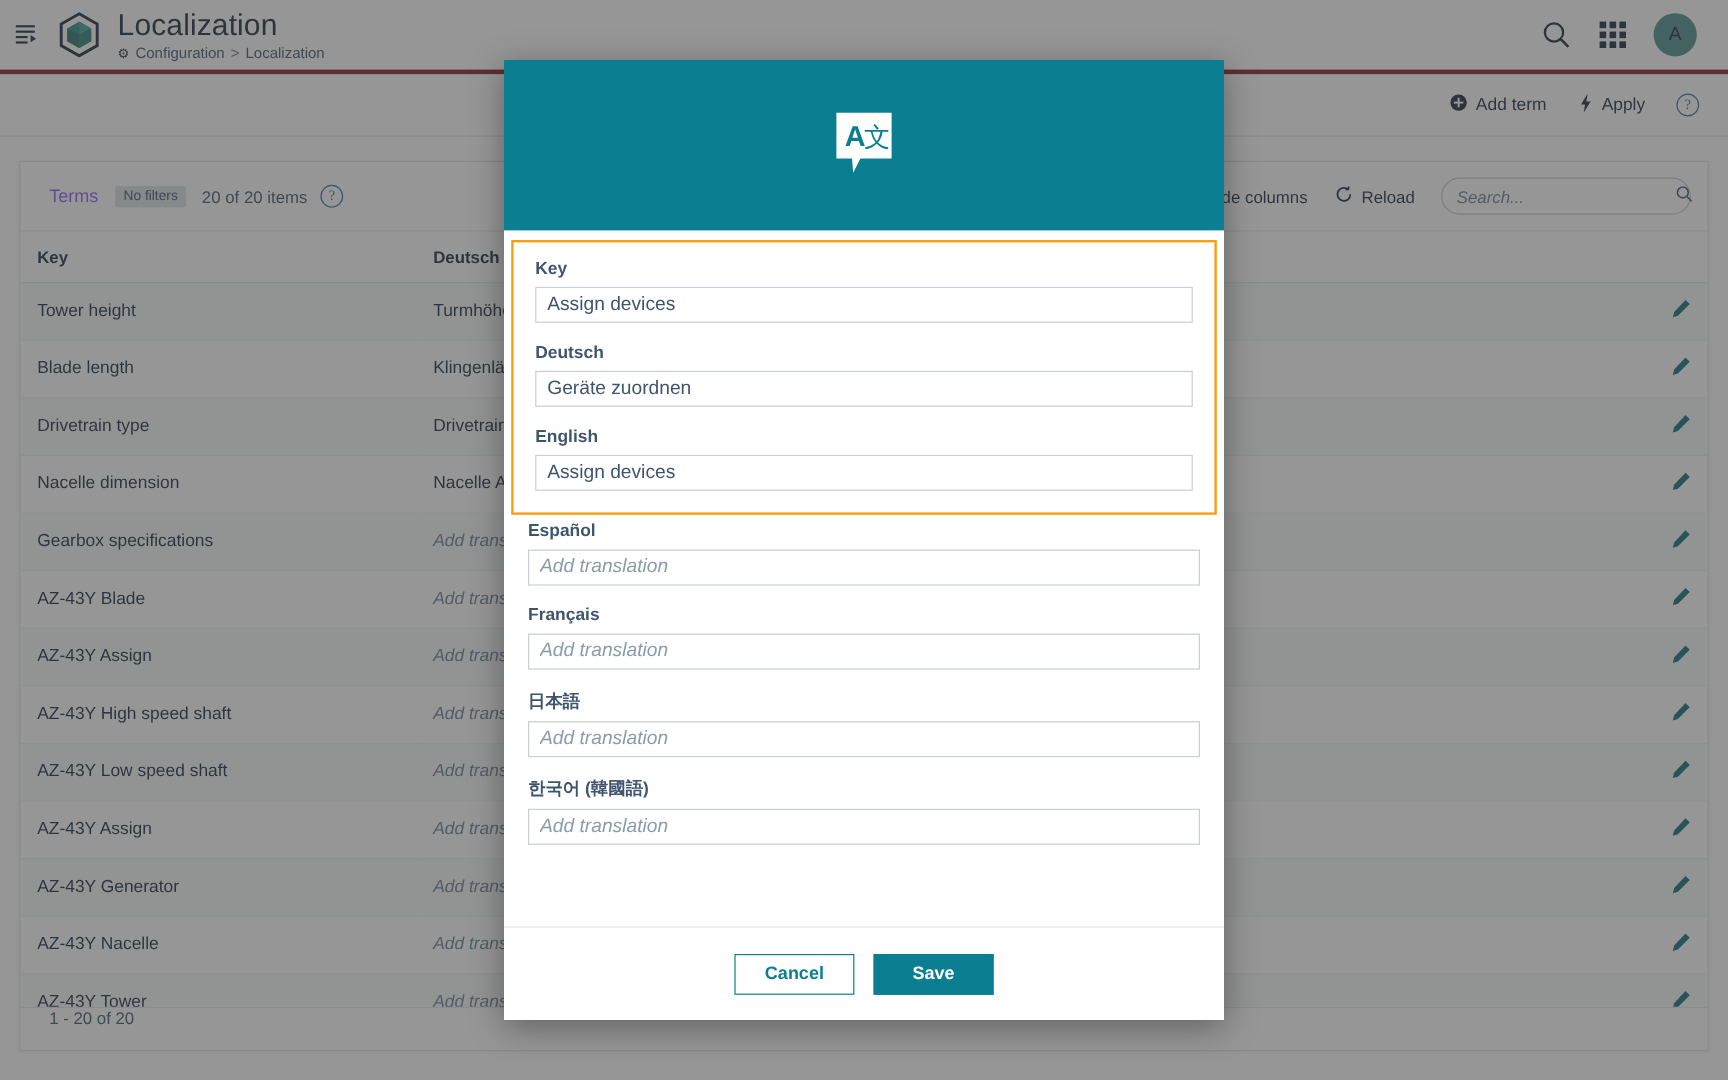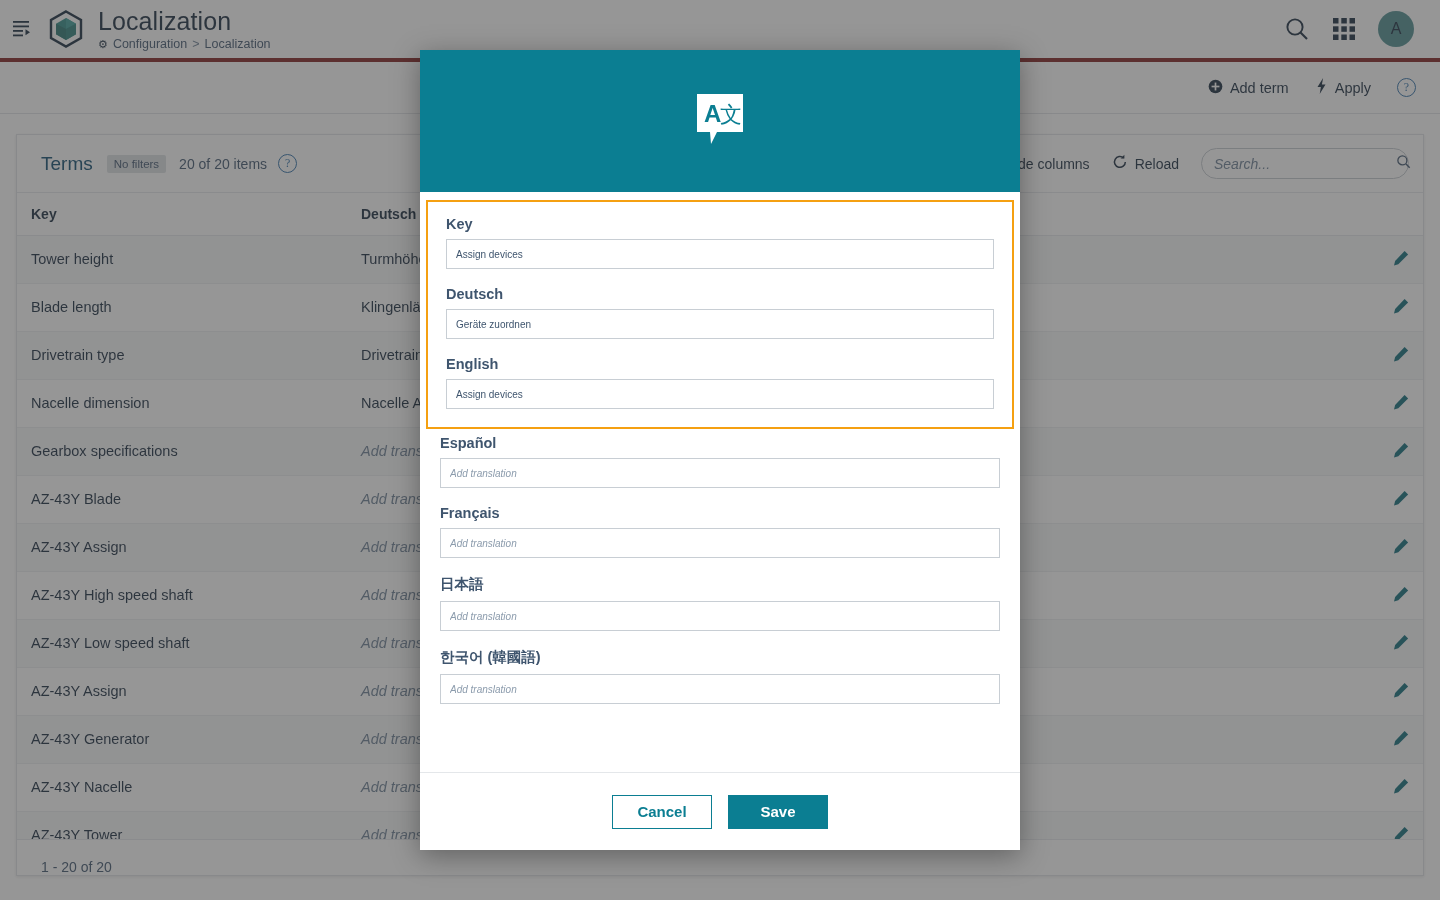--- a/index.html
+++ b/index.html
@@ -79,21 +79,21 @@
     background: #ffffff;
     border: 1px solid #dfe3e6;
     box-shadow: 0 1px 3px rgba(0,0,0,0.10);
     display: flex; flex-direction: column;
   }
   .card-header {
     height: 58px; display: flex; align-items: center;
     padding: 0 14px 0 24px; border-bottom: 1px solid #e4e7ea;
     flex: none;
   }
-  .card-title { font-size: 19px; color: #0c4a6e; }
+  .card-title { font-size: 15px; color: #8b5cf6; }
   .chip {
     margin-left: 14px; background: #dcdfe3; color: #3f556e;
     font-size: 11.5px; padding: 3px 7px; border-radius: 2px;
   }
   .items-count { margin-left: 13px; font-size: 14px; color: #3f556e; }
   .card-header .help-circle { margin-left: 11px; }
   .card-tools { margin-left: auto; display: flex; align-items: center; gap: 22px; }
   .tool-item { display:flex; align-items:center; gap:7px; font-size:14px; color:#16283c; cursor:pointer;}
   .search-box {
     width: 208px; height: 31px; border: 1px solid #c3c9cf; border-radius: 16px;
@@ -120,21 +120,21 @@
     border-bottom: 1px solid #eceef0; vertical-align: middle;
     overflow: hidden; white-space: nowrap; text-overflow: ellipsis;
   }
   tr.alt td { background: #f7f8f9; }
   td.empty { color: #6b7f94; font-style: italic; }
   .col-key { width: 330px; padding-left: 14px !important; }
   .col-pen { width: 48px; text-align: right; }
   .pen { color: #0d6a79; cursor: pointer; display:inline-block; }
   .card-footer {
     height: 36px; border-top: 1px solid #e4e7ea; flex: none;
-    display: flex; align-items: flex-end; padding-left: 24px;
+    display: flex; align-items: flex-start; padding-left: 24px;
     font-size: 14px; color: #3f556e; background: #fff;
   }
 
   
   .overlay {
     position: absolute; inset: 0;
     background: rgba(64,64,64,0.55);
     z-index: 50;
   }
 
@@ -169,21 +169,21 @@
   }
   .plain-group { padding: 6px 20px 0 20px; }
   .field { margin-bottom: 17px; }
   .field:last-child { margin-bottom: 0; }
   .field label {
     display: block; font-size: 14.5px; color: #3f556e;
     font-weight: bold; margin-bottom: 7px;
   }
   .field input {
     width: 100%; height: 30px; border: 1px solid #c8ced4;
-    padding: 0 9px; font-size: 10px; color: #3f556e;
+    padding: 0 9px; font-size: 16px; color: #3f556e;
     font-family: "Liberation Sans", sans-serif; outline: none;
     background: #fff;
   }
   .field input::placeholder { color: #8b9bac; font-style: italic; }
   .spacer-bottom { height: 18px; }
 
   .modal-footer {
     height: 78px; flex: none; border-top: 1px solid #e4e7ea;
     display: flex; align-items: center; justify-content: center; gap: 16px;
   }

